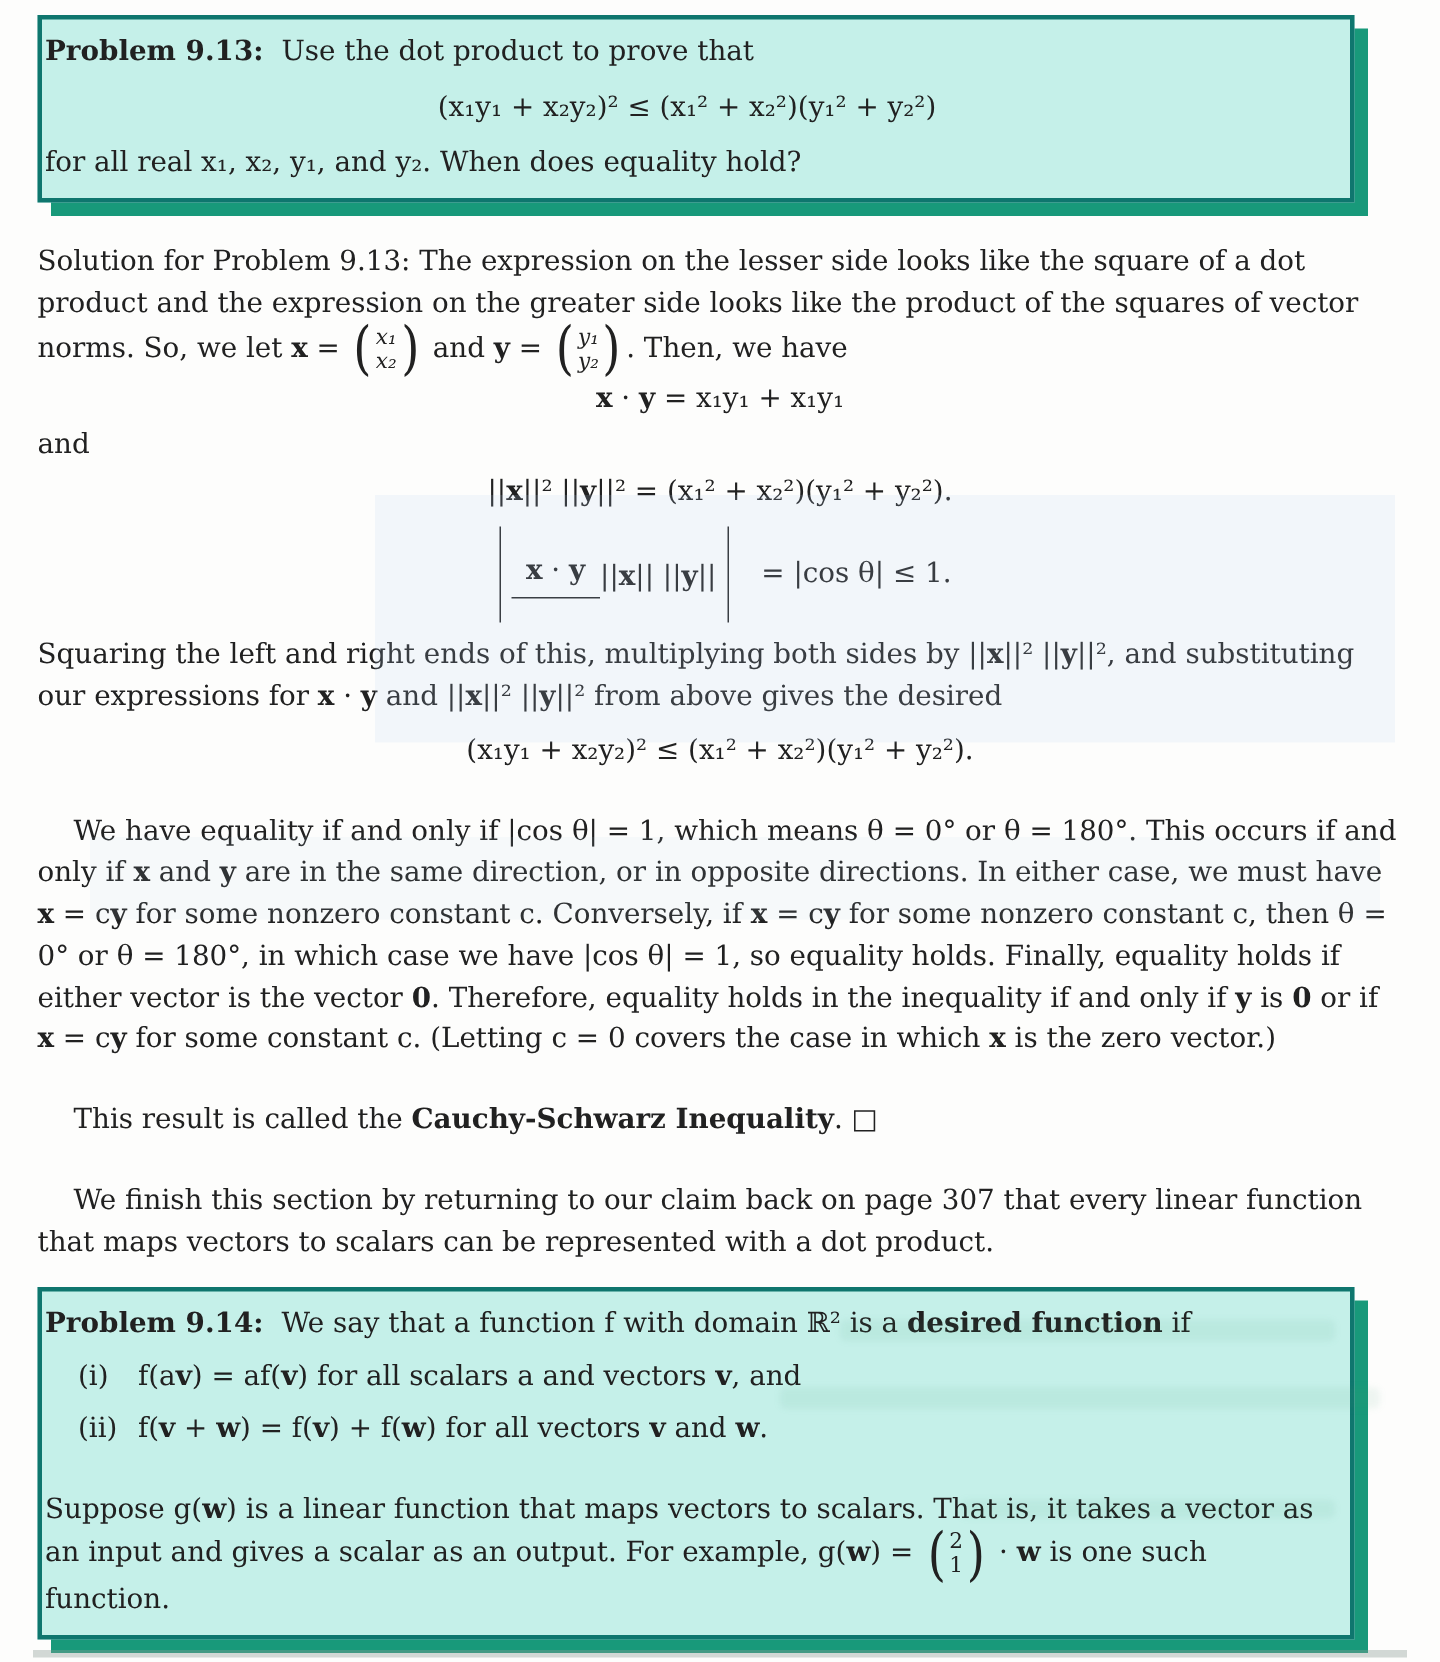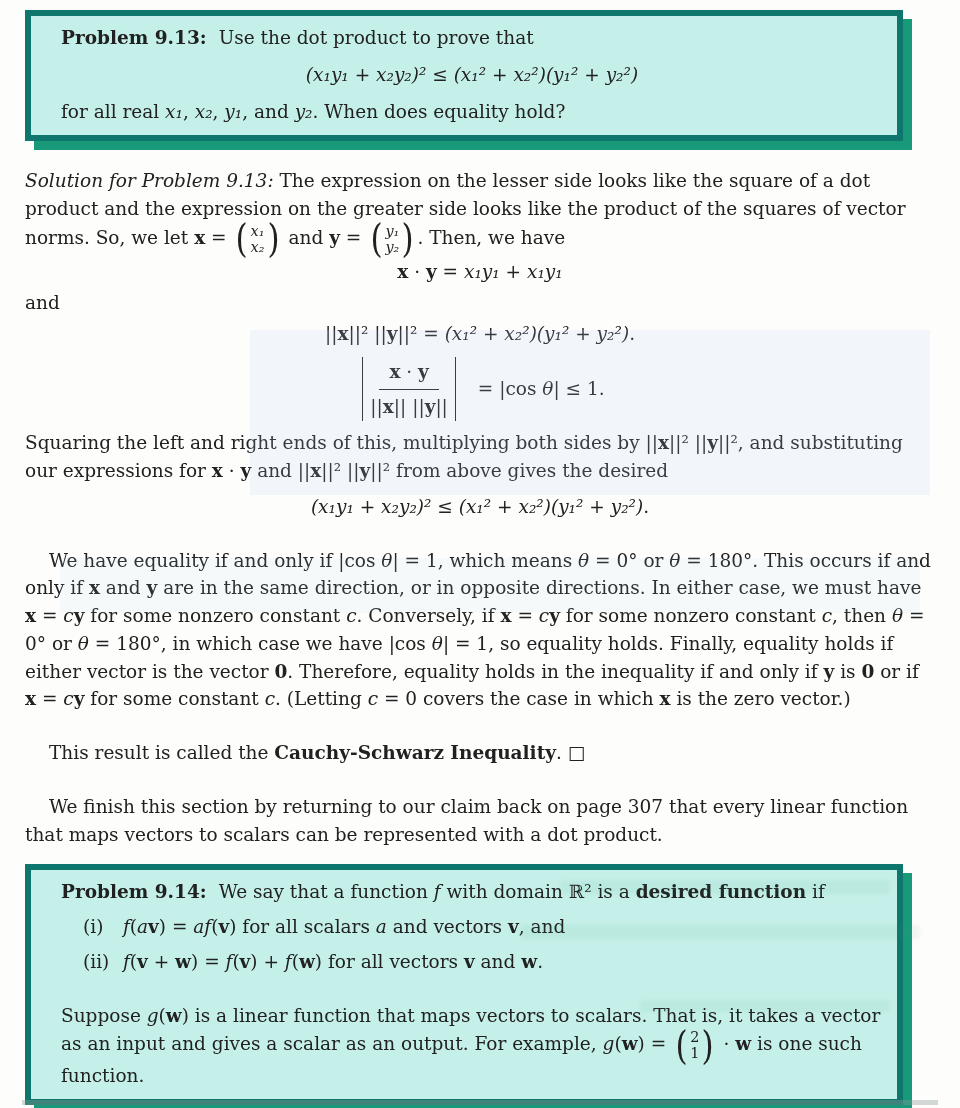--- a/index.html
+++ b/index.html
@@ -4,50 +4,50 @@
 <style>
   html,body{margin:0;padding:0}
   body{
     width:960px;height:1108px;overflow:hidden;position:relative;
     background:#fdfdfc;color:#212121;
     font-family:"DejaVu Serif","DejaVu Sans",serif;
     font-size:18.5px;line-height:1.5;
   }
   .page{padding:10px 25px 0 25px;position:relative}
   .b{font-weight:bold}
-  .i{font-style:italic}
+  .i{}
 
   
   .problem-box{
     background:#c5f0e9;
-    border:6px solid #0f766e;
+    border:3px solid #0f766e;
     box-shadow:9px 9px 0 #18997a;
     margin-right:32px;
-    padding:8px 14px 10px 30px;
+    padding:8px 14px 10px 2px;
     position:relative;
   }
   .prob-label{font-weight:bold;margin-right:12px}
 
   
   p{margin:0}
   .para{margin-top:26px}
   .indent{text-indent:24px}
   .disp{text-align:center;margin:3px 0}
 
   
   .vec{display:inline-flex;align-items:center;vertical-align:middle;margin:0 2px}
   .vec .paren{font-size:2.1em;font-weight:400;line-height:0.8;transform:scaleX(0.8)}
   .vec .col{display:inline-flex;flex-direction:column;align-items:center;
             font-size:0.78em;line-height:1.12;padding:0 1px}
   .vec .col .i{font-style:italic}
 
   
   .fracline{display:flex;align-items:center;justify-content:center;margin:10px 0 8px 0}
   .absbar{width:0;border-left:1.7px solid #222;height:64px;margin:0 7px}
-  .frac{display:inline-flex;flex-direction:column;align-items:center}
+  .frac{display:inline-flex;flex-direction:row;align-items:center}
   .frac .num{padding:0 10px 3px 10px;border-bottom:1.7px solid #222}
   .frac .den{padding-top:3px}
   .fracline .rhs{margin-left:15px}
 
   
   .lrow{display:flex;margin:7px 0 0 22px}
   .lrow .lbl{flex:none;width:40px}
   .lrow .txt{flex:1}
 
   

